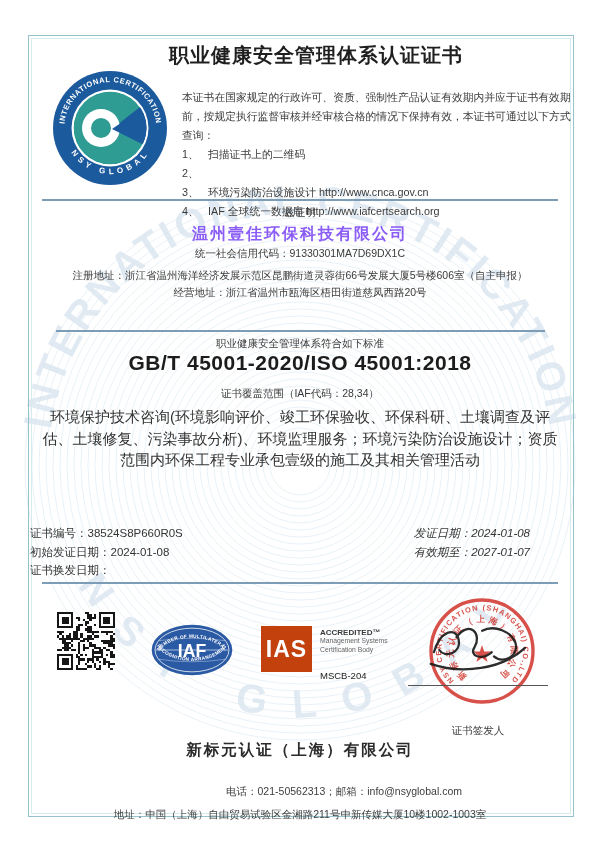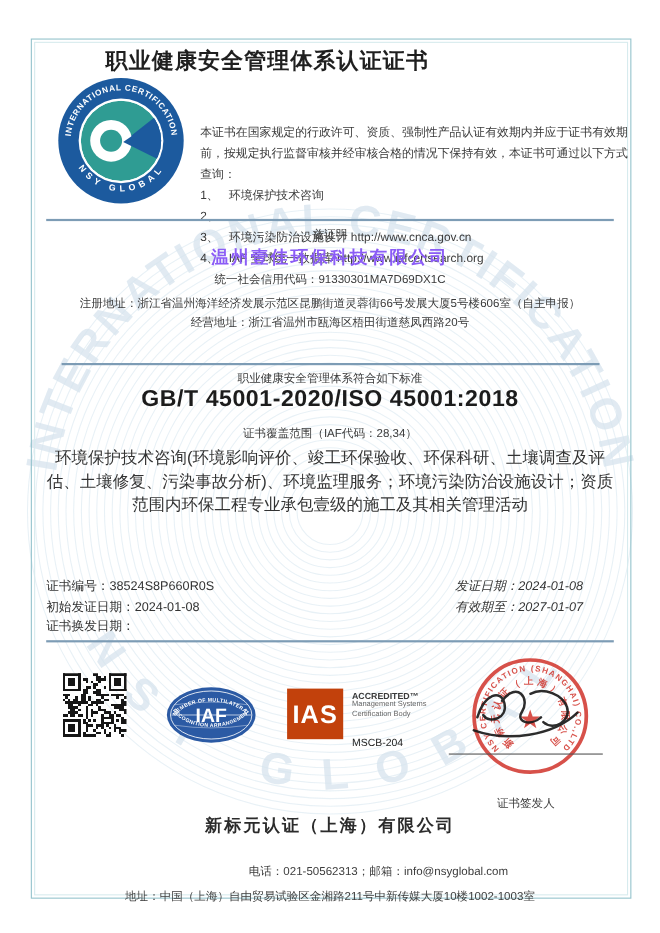--- a/index.html
+++ b/index.html
@@ -3,22 +3,22 @@
 <meta charset="utf-8">
 <style>
   html,body{margin:0;padding:0;background:#ffffff;}
   body{font-family:"Liberation Sans","DejaVu Sans",sans-serif;}
   .page{position:relative;width:600px;height:848px;background:#fff;overflow:hidden;}
   .abs{position:absolute;}
   .center{text-align:center;}
   .frame-outer{position:absolute;left:28px;top:35px;width:544px;height:780px;border:1.5px solid #94c3cc;pointer-events:none;}
   .frame-inner{position:absolute;left:2px;top:2px;right:2px;bottom:2px;border:1px solid #d7ebee;}
   .watermark{position:absolute;left:0;top:0;pointer-events:none;}
-  .title{left:96px;top:42px;width:440px;font-size:20px;font-weight:bold;letter-spacing:1px;color:#1f1f1f;text-align:left;}
-  .intro{left:182px;top:88px;width:390px;font-size:10.8px;line-height:19px;color:#3a3a3a;margin-top:24px;}
+  .title{left:96px;top:42px;width:440px;font-size:20px;font-weight:bold;letter-spacing:1px;color:#1f1f1f;text-align:center;}
+  .intro{left:182px;top:88px;width:390px;font-size:10.8px;line-height:19px;color:#3a3a3a;}
   .intro-item{display:flex;}
   .intro-item .num{width:26px;flex:0 0 26px;}
   .hr{height:2px;background:#7d9cb5;}
   .small{font-size:10.5px;color:#3a3a3a;}
   .company-name{top:224px;font-size:16px;font-weight:bold;letter-spacing:2px;color:#8b5cf6;}
   .std-code{top:351px;font-size:21px;font-weight:bold;color:#1c1c1c;letter-spacing:0.5px;}
   .scope{left:36px;top:406px;width:528px;font-size:15px;line-height:21.5px;color:#333;text-align:center;}
   .det{font-size:11.5px;line-height:18.5px;color:#333;}
   .ias-square{left:261px;top:626px;width:51px;height:46px;background:#c2410c;color:#fff;
      font-size:23px;font-weight:bold;letter-spacing:1px;display:flex;align-items:center;justify-content:center;}
@@ -113,21 +113,21 @@
       <textPath href="#lg-bot" startOffset="50%" text-anchor="middle">NSY GLOBAL</textPath>
     </text>
   </svg>
 
   <div class="abs title">职业健康安全管理体系认证证书</div>
 
   <div class="abs intro">
     <div>本证书在国家规定的行政许可、资质、强制性产品认证有效期内并应于证书有效期前，按规定执行监督审核并经审核合格的情况下保持有效，本证书可通过以下方式查询：</div>
     <div class="intro-item">
       <span class="num">1、</span>
-      <span>环境保护技术咨询</span>
+      <span>扫描证书上的二维码</span>
     </div>
     <div class="intro-item">
       <span class="num">2、</span>
     </div>
     <div class="intro-item">
       <span class="num">3、</span>
       <span>环境污染防治设施设计 http://www.cnca.gov.cn</span>
     </div>
     <div class="intro-item">
       <span class="num">4、</span>
@@ -143,21 +143,21 @@
   <div class="abs small center fullw" style="top:269px;">注册地址：浙江省温州海洋经济发展示范区昆鹏街道灵蓉街66号发展大厦5号楼606室（自主申报）</div>
   <div class="abs small center fullw" style="top:286px;">经营地址：浙江省温州市瓯海区梧田街道慈凤西路20号</div>
 
   <div class="abs hr" style="left:56px;top:330px;width:489px;"></div>
 
   <div class="abs small center fullw" style="top:337px;">职业健康安全管理体系符合如下标准</div>
   <div class="abs center fullw std-code">GB/T 45001-2020/ISO 45001:2018</div>
   <div class="abs small center fullw" style="top:387px;">证书覆盖范围（IAF代码：28,34）</div>
   <div class="abs scope">环境保护技术咨询(环境影响评价、竣工环保验收、环保科研、土壤调查及评估、土壤修复、污染事故分析)、环境监理服务；环境污染防治设施设计；资质范围内环保工程专业承包壹级的施工及其相关管理活动</div>
 
-  <div class="abs det" style="left:42px;top:524px;width:280px;">
+  <div class="abs det" style="left:30px;top:524px;width:280px;">
     <div><span>证书编号：</span><span>38524S8P660R0S</span></div>
     <div><span>初始发证日期：</span><span>2024-01-08</span></div>
     <div><span>证书换发日期：</span><span></span></div>
   </div>
   <div class="abs det" style="left:320px;top:524px;width:210px;text-align:right;font-style:italic;">
     <div><span>发证日期：</span><span>2024-01-08</span></div>
     <div><span>有效期至：</span><span>2027-01-07</span></div>
   </div>
 
   <div class="abs hr" style="left:42px;top:582px;width:516px;"></div>

